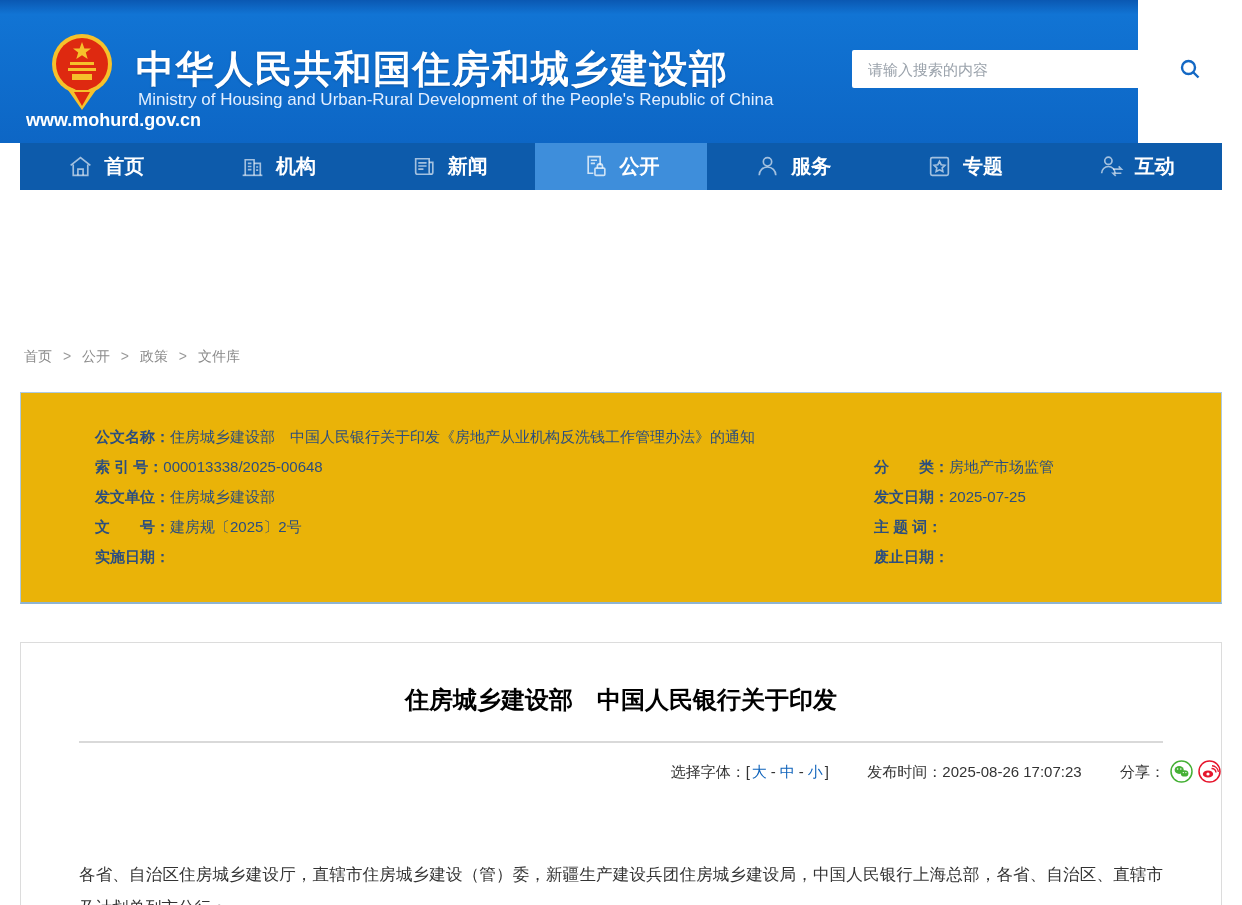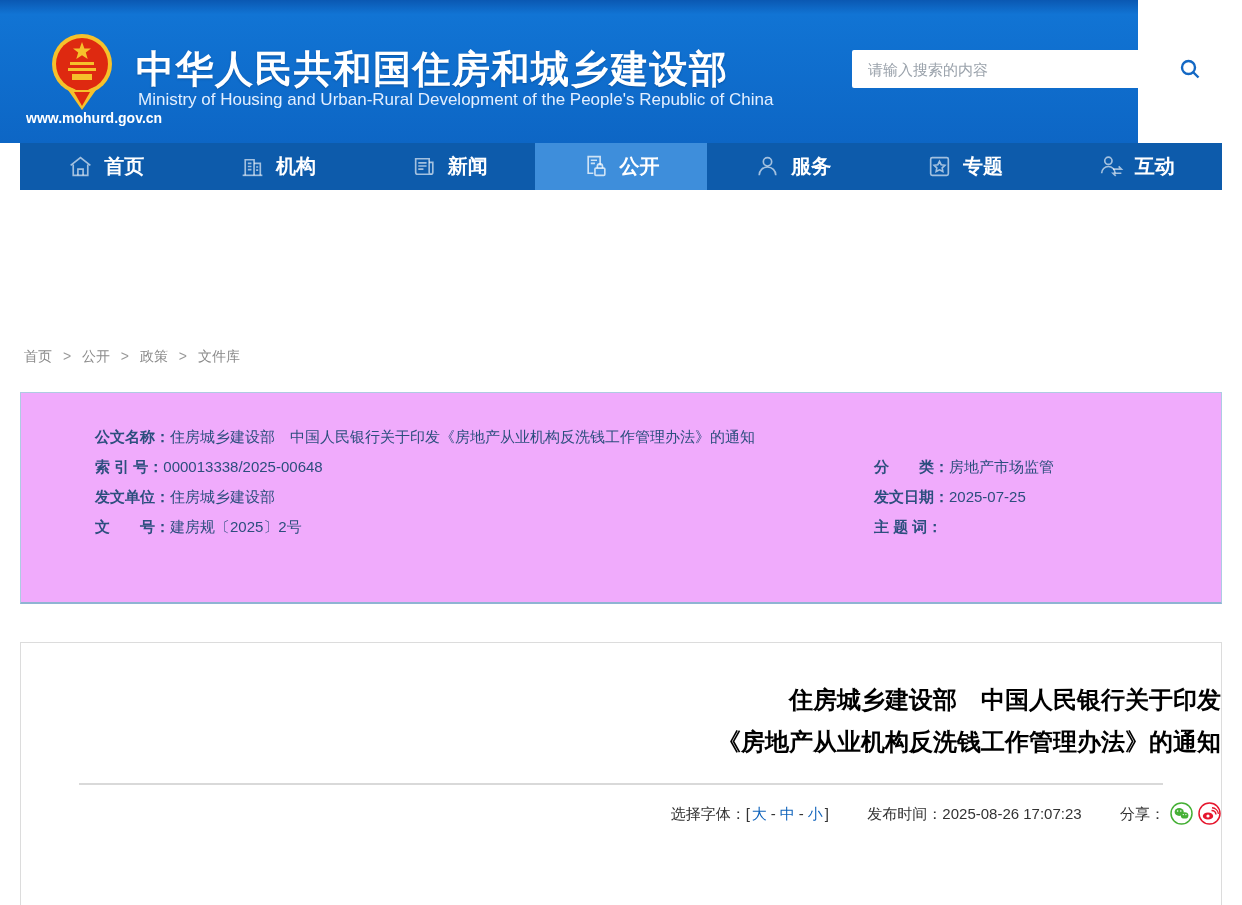--- a/index.html
+++ b/index.html
@@ -9,21 +9,21 @@
 
   
   .site-header { position:relative; width:1138px; height:143px;
     background:linear-gradient(180deg,#0a58b2 0%,#1174d4 10%,#0d66c5 100%); }
   .emblem { position:absolute; left:50px; top:32px; }
   .site-title { position:absolute; left:136px; top:44px; color:#fff; font-size:38px;
     font-weight:bold; letter-spacing:1.5px; white-space:nowrap;
     text-shadow:0 1px 2px rgba(0,40,90,.35); }
   .site-subtitle { position:absolute; left:138px; top:90px; color:#e3efff; font-size:17px;
     white-space:nowrap; }
-  .site-url { position:absolute; left:26px; top:110px; color:#fff; font-size:14px; font-weight:bold; }
+  .site-url { position:absolute; left:26px; top:110px; color:#fff; font-size:18px; font-weight:bold; }
   .search-box { position:absolute; left:852px; top:50px; width:358px; height:38px; background:#fff;
     border-radius:2px; display:flex; align-items:flex-end; }
   .search-box input { flex:1; border:none; outline:none; height:100%; padding:0 10px 0 16px;
     font-size:15px; color:#333; background:transparent; }
   .search-box input::placeholder { color:#9aa2ab; }
   .search-btn { width:40px; height:38px; display:flex; align-items:center; justify-content:center;
     cursor:pointer; background:transparent; border:none; }
 
   
   .main-nav { position:absolute; left:20px; top:143px; width:1202px; height:47px;
@@ -32,33 +32,33 @@
     color:#fff; font-size:20px; font-weight:bold; cursor:pointer; }
   .nav-item.active { background:#3e8edb; }
   .nav-item svg { display:block; }
 
   
   .breadcrumb { margin:15px 0 3px 24px; font-size:14px; color:#8a8a8a; }
   .breadcrumb .crumb { color:#8a8a8a; cursor:pointer; }
   .breadcrumb .sep { margin:0 7px; color:#9a9a9a; }
 
   
-  .meta-card { margin:26px 20px 0; height:212px; background:#f0abfc;
+  .meta-card { margin:26px 20px 0; height:212px; background:#eab308;
     border:1px solid #aecbe2; border-bottom:2px solid #8fb4d2;
     padding:29px 0 0 74px; color:#2c4e7e; font-size:15px; }
   .meta-row { line-height:30px; height:30px; white-space:nowrap; display:flex; }
   .meta-row .cell-left { width:779px; }
   .meta-row .cell-right { flex:1; }
   .meta-label { font-weight:bold; color:#2c4e7e; }
   .meta-value { color:#2c4e7e; }
 
   
   .article-card { margin:38px 20px 0; height:420px; background:#fff; border:1px solid #dcdcdc;
     padding-top:36px; }
-  .article-title { text-align:right; font-size:24px; font-weight:bold; color:#000;
+  .article-title { text-align:center; font-size:24px; font-weight:bold; color:#000;
     line-height:42px; }
   .article-divider { margin:20px 58px 0; border-top:2px solid #d9d9d9; }
   .article-meta { margin-top:17px; text-align:right; font-size:15px; color:#333; }
   .article-meta .gap { display:inline-block; width:30px; }
   .font-size-link { color:#0f63bb; cursor:pointer; text-decoration:none; margin:0 2px; }
   .dash { margin:0 2px; color:#333; }
   .share-icon { display:inline-block; vertical-align:-6px; margin-left:5px; cursor:pointer; }
   .para { margin:0 58px; font-size:16.5px; color:#333; line-height:33px; text-align:justify; }
   .para-first { margin-top:72px; }
 </style>
@@ -203,26 +203,33 @@
       </div>
     </div>
     <div class="meta-row">
       <div class="cell-left">
         <span class="meta-label">文　　号：</span><span class="meta-value">建房规〔2025〕2号</span>
       </div>
       <div class="cell-right">
         <span class="meta-label">主 题 词：</span><span class="meta-value"></span>
       </div>
     </div>
+    <div class="meta-row">
+      <div class="cell-left">
+        <span class="meta-label">实施日期：</span><span class="meta-value"></span>
+      </div>
+      <div class="cell-right">
+        <span class="meta-label">废止日期：</span><span class="meta-value"></span>
+      </div>
+    </div>
   </section>
 
   <section class="article-card">
     <h1 class="article-title">
       <span>住房城乡建设部　中国人民银行关于印发</span><br>
-      <span>《房地产从业机构反洗钱工作管理办法》的通知</span>
     </h1>
     <div class="article-divider"></div>
     <div class="article-meta">
       <span>选择字体：</span><span>[</span><a class="font-size-link">大</a><span class="dash">-</span><a class="font-size-link">中</a><span class="dash">-</span><a class="font-size-link">小</a><span>]</span>
       <span class="gap"></span>
       <span>发布时间：</span><span>2025-08-26 17:07:23</span>
       <span class="gap"></span>
       <span>分享：</span><span class="share-icon">
         <svg width="23" height="23" viewBox="0 0 23 23">
           <circle cx="11.5" cy="11.5" r="10.5" fill="#fff" stroke="#45b035" stroke-width="1.5"></circle>

